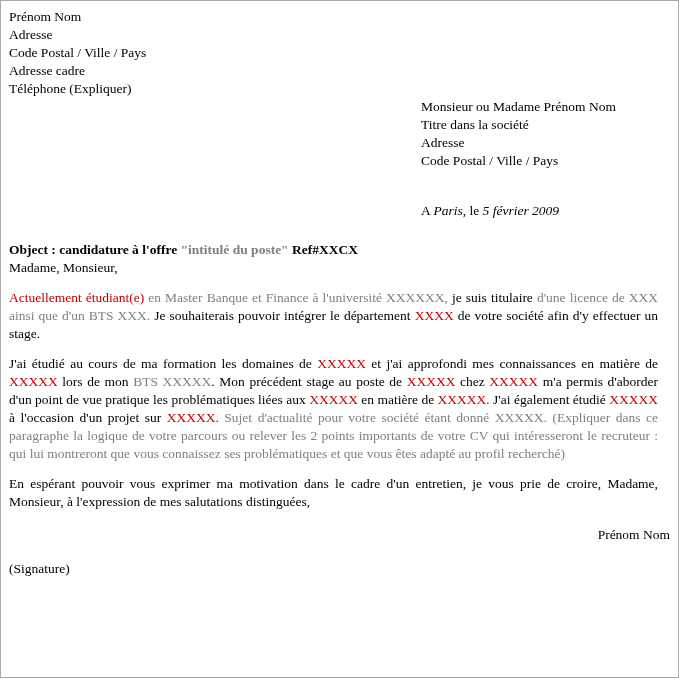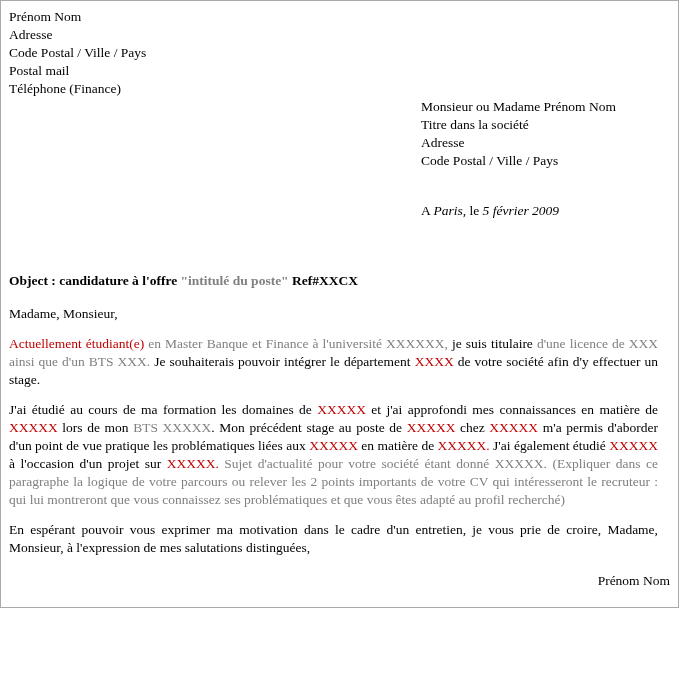--- a/index.html
+++ b/index.html
@@ -3,64 +3,64 @@
 <meta charset="utf-8">
 <style>
   html, body {
     margin: 0;
     padding: 0;
     background: #ffffff;
   }
   .page {
     position: relative;
     width: 679px;
-    height: 608px;
+    height: 678px;
     box-sizing: border-box;
     border: 1px solid var(--border, #a9a9a9);
     background: #ffffff;
     font-family: "Liberation Serif", serif;
     font-size: 13.5px;
     line-height: 18px;
     color: #000000;
     padding: 7px 8px 0 8px;
     overflow: hidden;
   }
   .red  { color: var(--red, #c00000); }
   .gray { color: var(--gray, #808080); }
   .it   { font-style: italic; }
 
   .sender { margin: 0; }
   .recipient { margin-left: 412px; }
   .dateline  { margin-left: 412px; margin-top: 32px; }
 
   .subject {
-    margin-top: 52px;
+    margin-top: 21px;
     font-weight: bold;
   }
-  .salutation { margin-top: 15px; }
+  .salutation { }
 
   p.para {
     margin: 12px 12px 0 0;
     text-align: justify;
   }
 
   .sig-name  { margin-top: 15px; text-align: right; }
   .sig-label { margin-top: 16px; }
 </style>
 </head>
 <body>
 
 <div class="page">
 
   <div class="sender">
     <div>Prénom Nom</div>
     <div>Adresse</div>
     <div>Code Postal / Ville / Pays</div>
-    <div>Postal mail</div>
-    <div>Téléphone (Finance)</div>
+    <div>Adresse cadre</div>
+    <div>Téléphone (Expliquer)</div>
   </div>
 
   <div class="recipient">
     <div>Monsieur ou Madame Prénom Nom</div>
     <div>Titre dans la société</div>
     <div>Adresse</div>
     <div>Code Postal / Ville / Pays</div>
   </div>
 
   <div class="dateline"><span>A </span><span class="it">Paris</span><span>, le </span><span class="it">5 février 2009</span></div>

